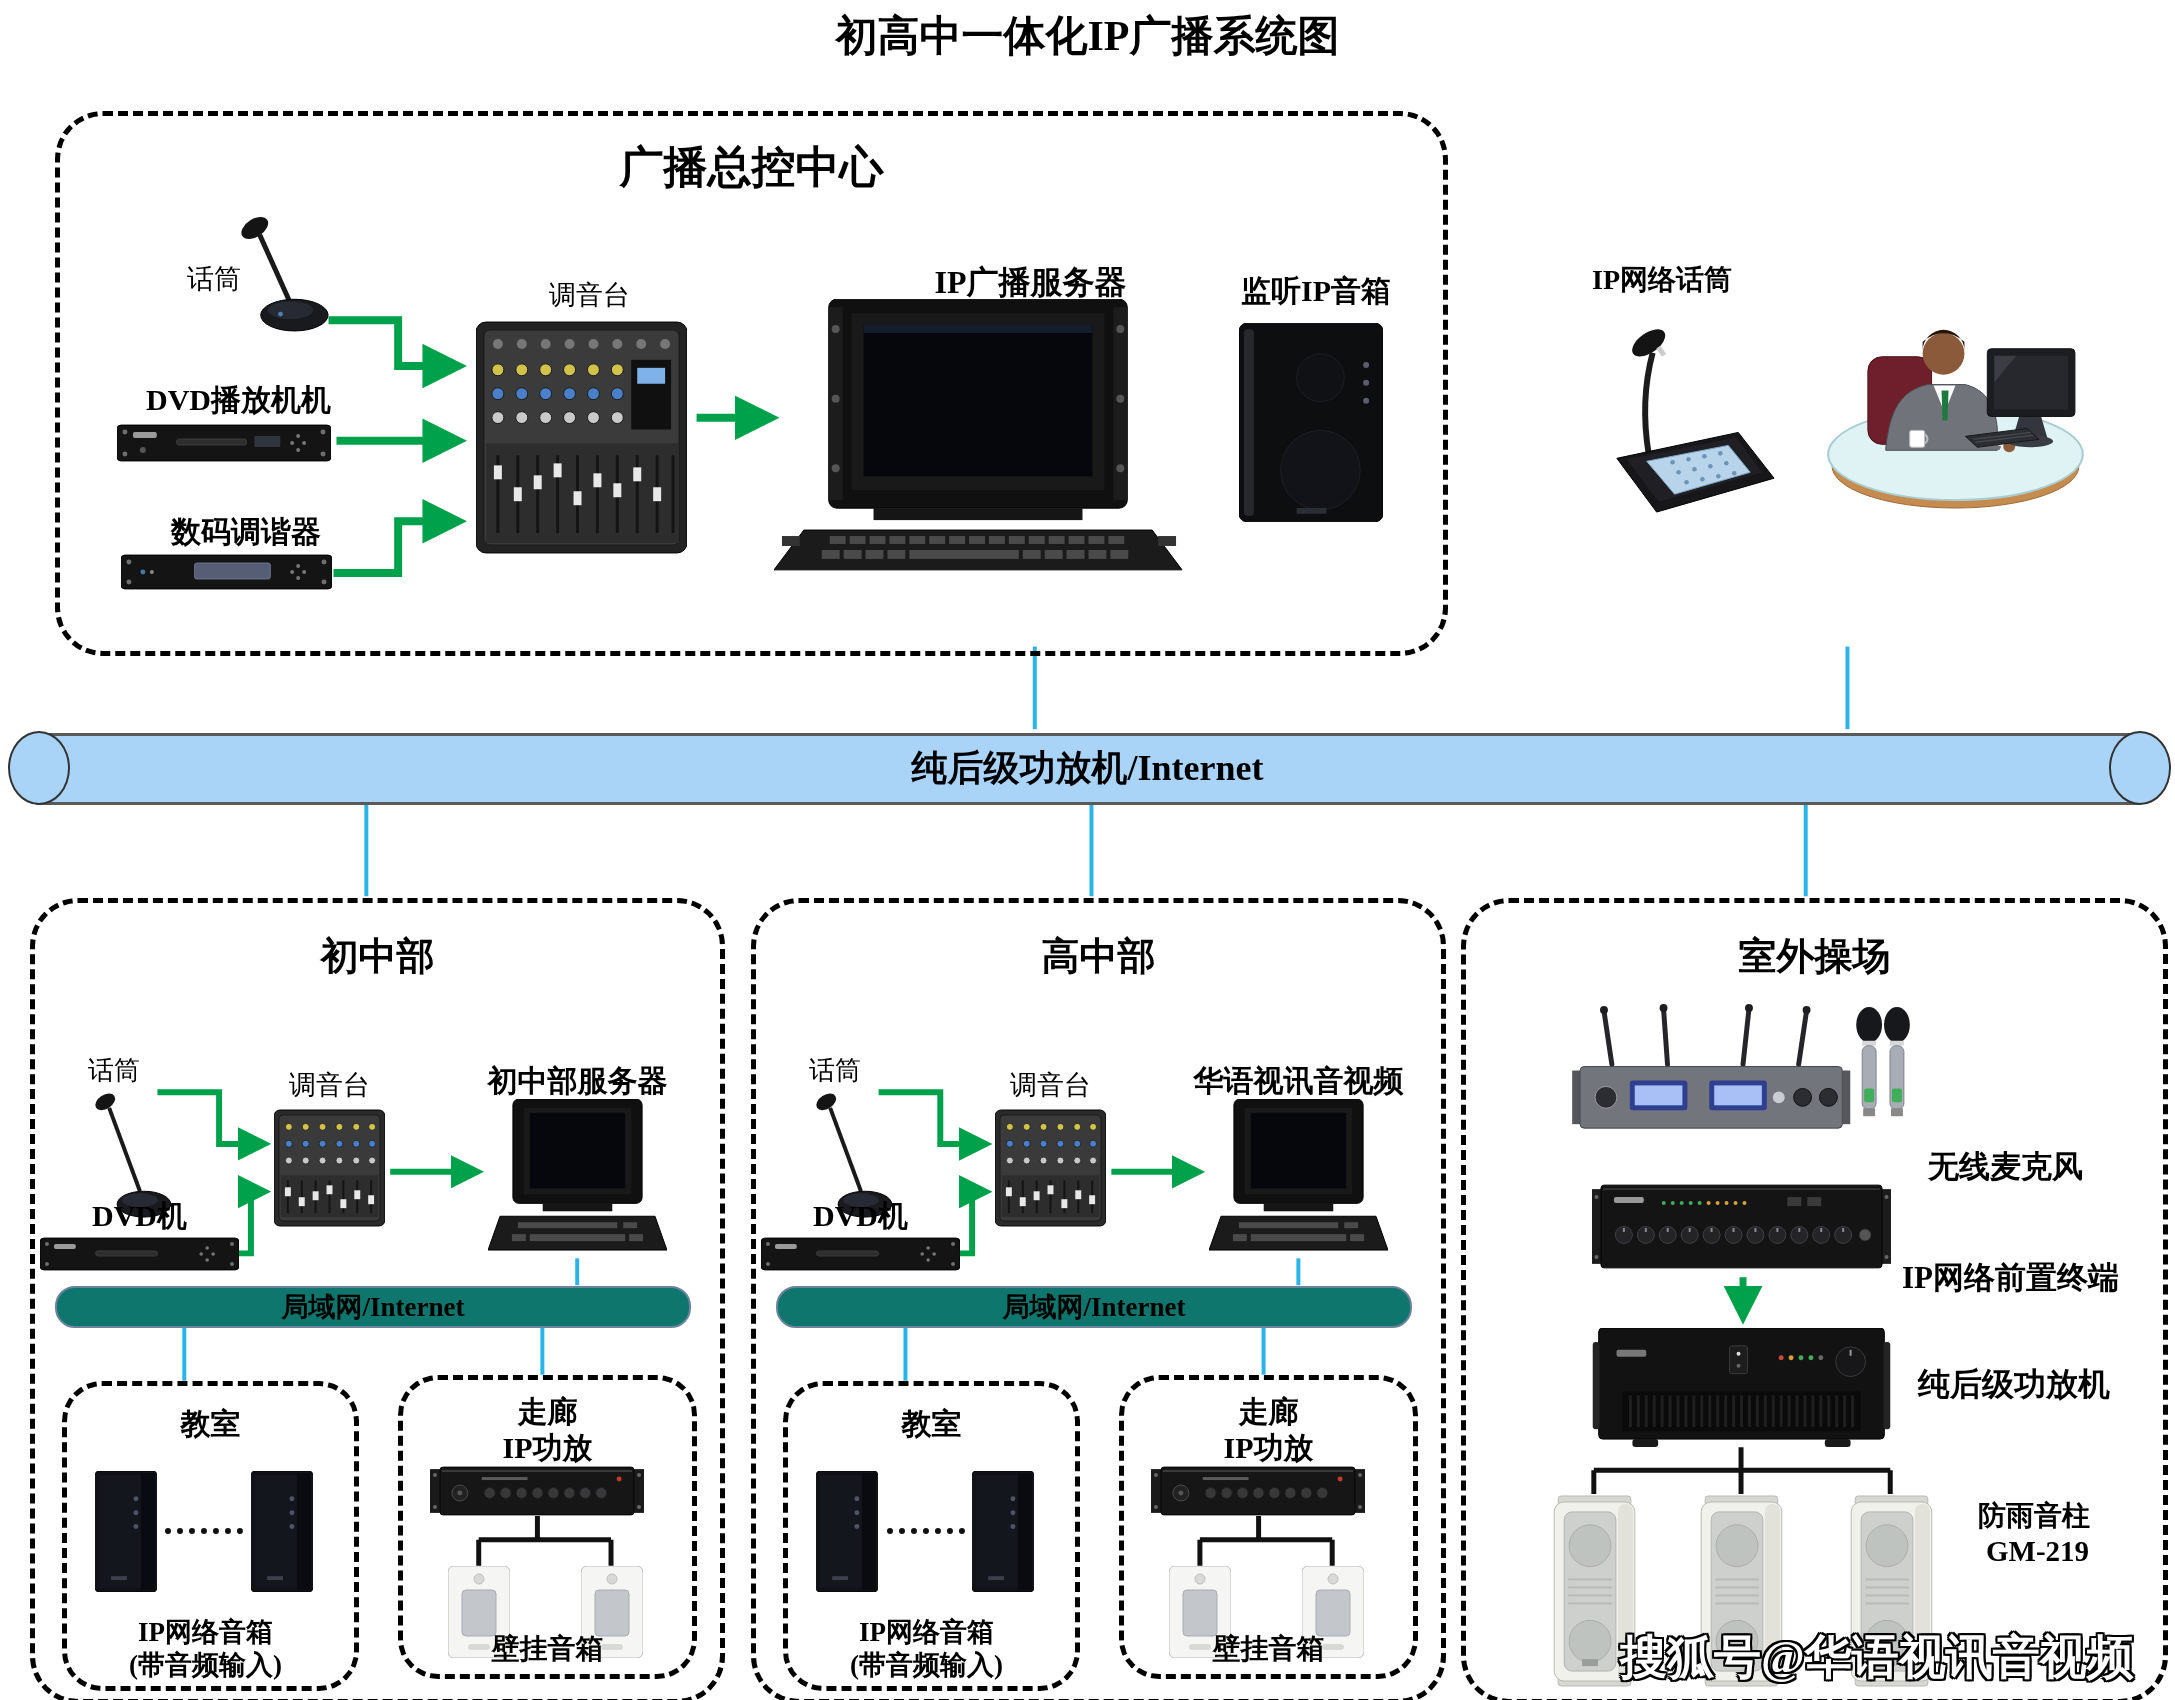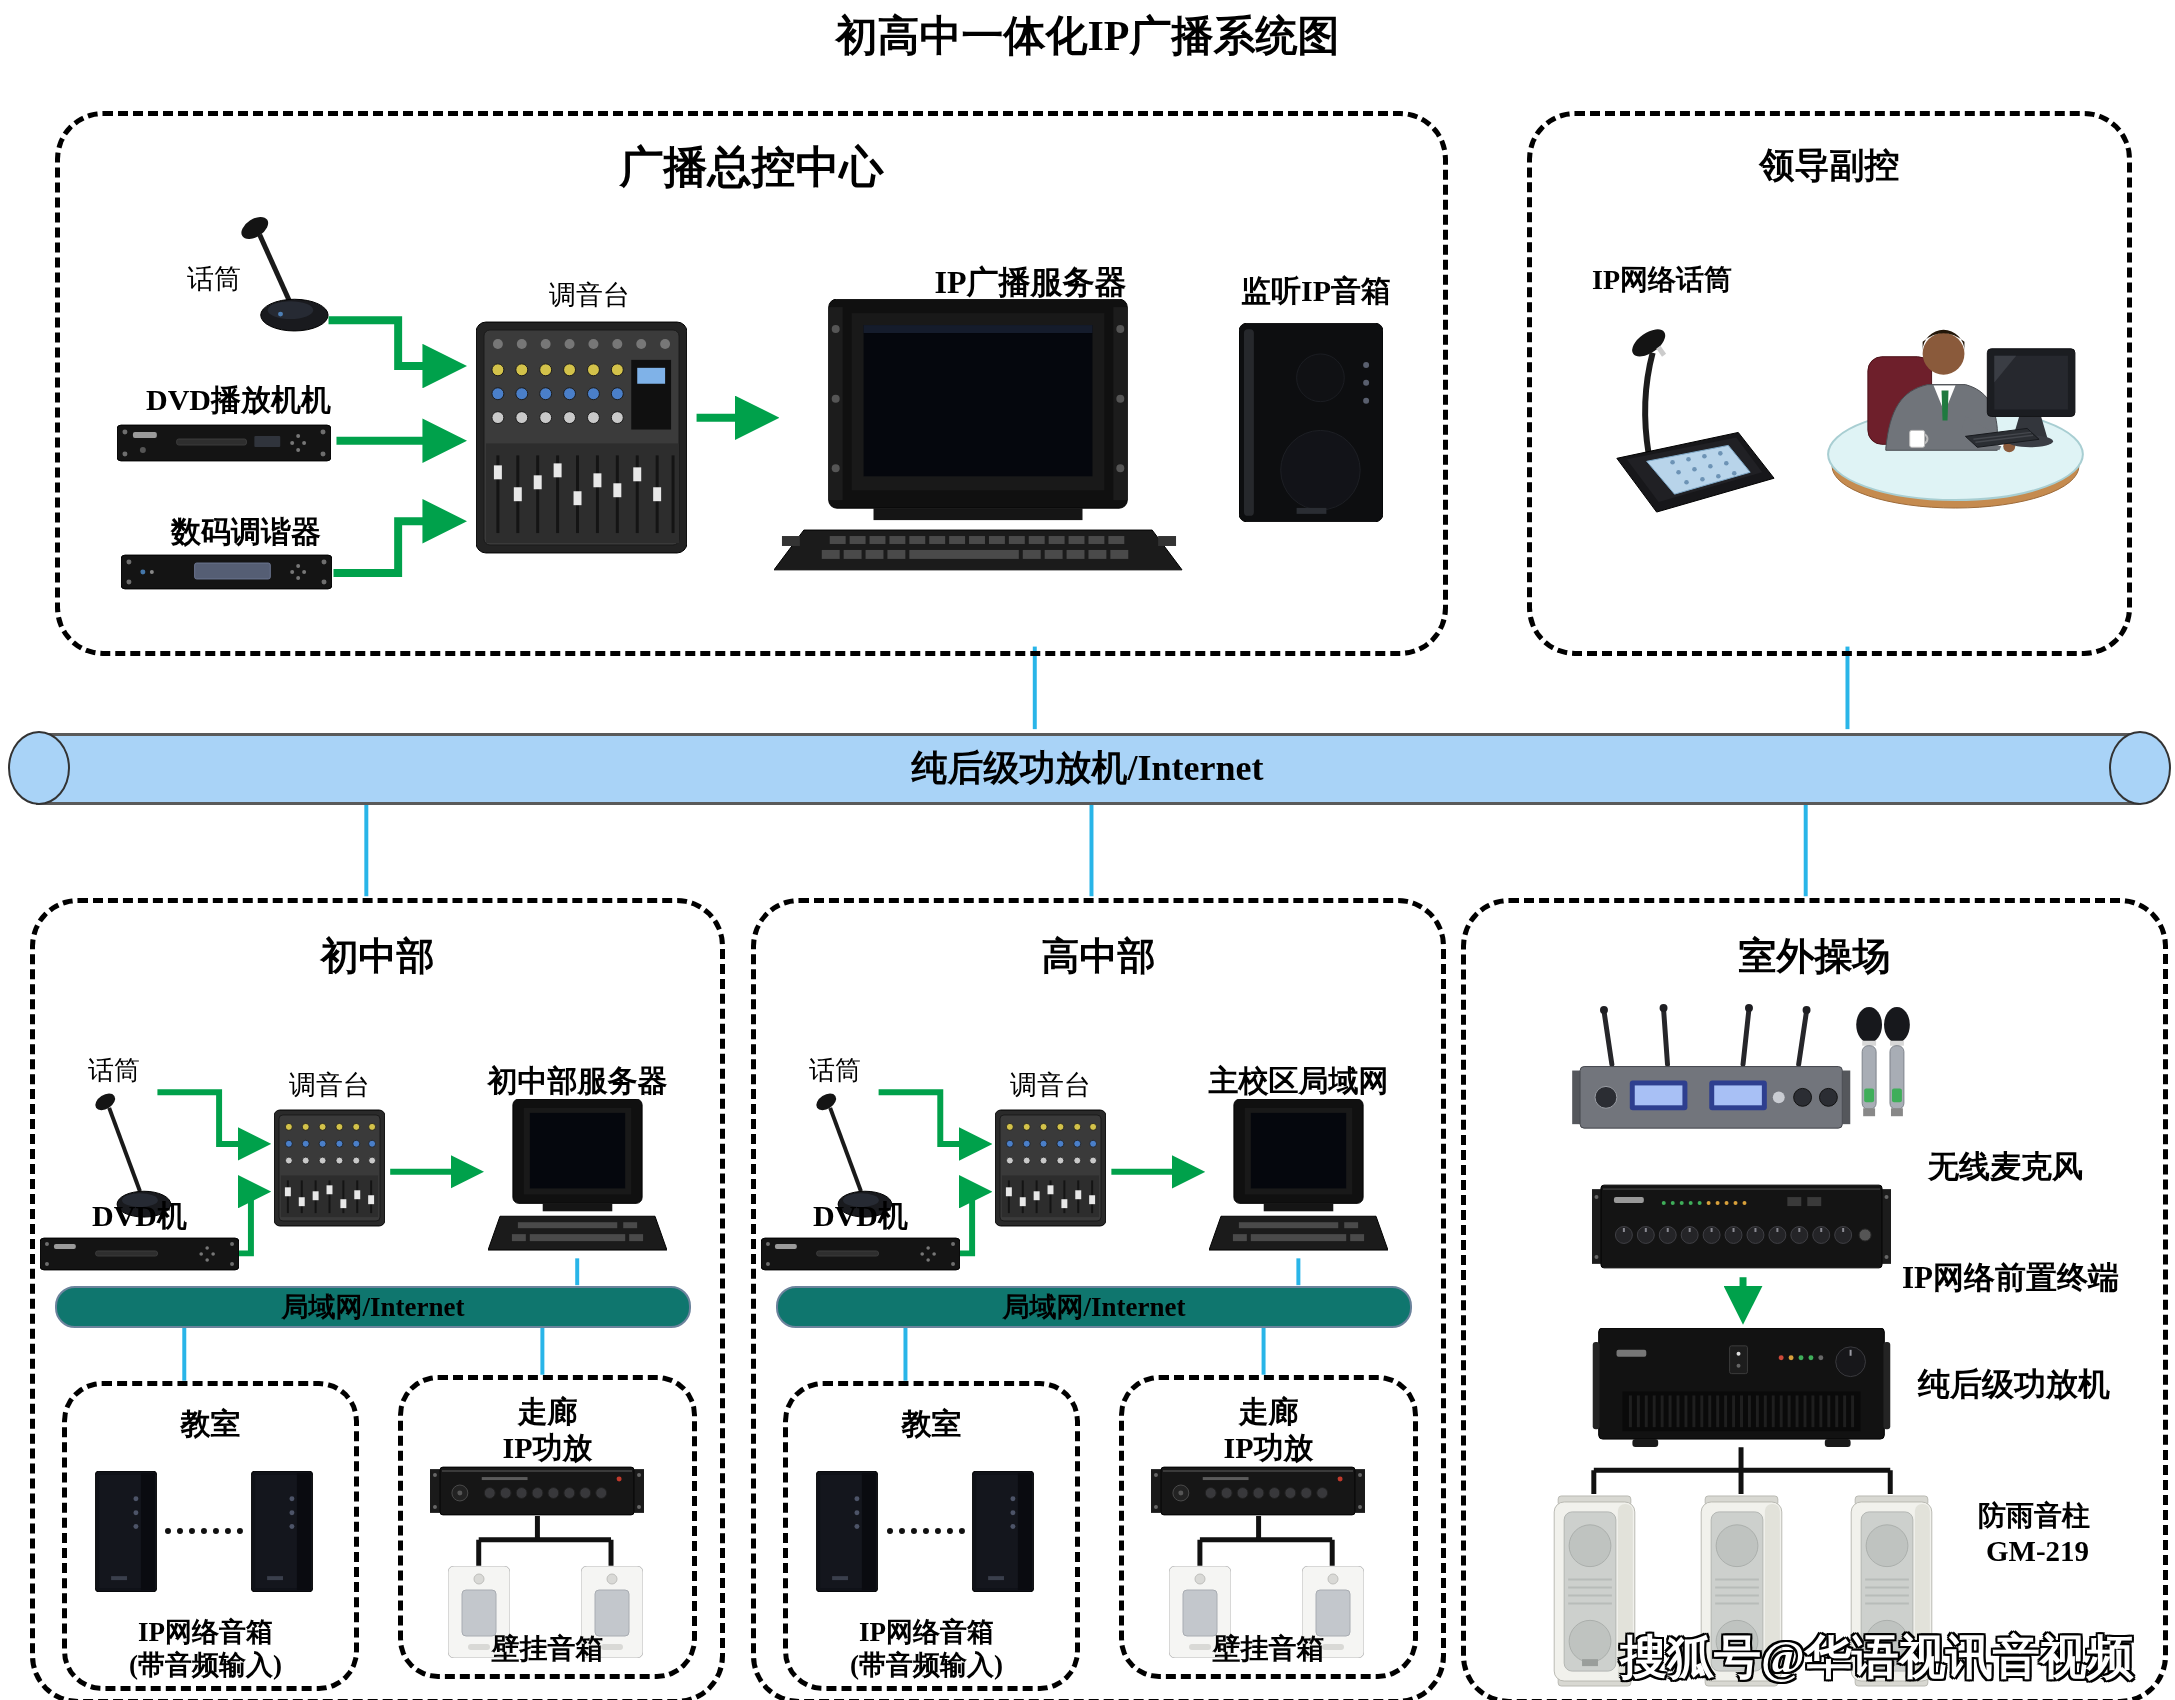--- a/index.html
+++ b/index.html
@@ -246,23 +246,20 @@
       <rect x="5" y="6" width="10" height="188" rx="4" fill="#26282c"></rect>
       <circle cx="82" cy="148" r="40" fill="#121318" stroke="#1d1f24"></circle>
       <circle cx="82" cy="55" r="24" fill="#101114" stroke="#1b1d22"></circle>
       <circle cx="128" cy="42" r="3" fill="#595f6e"></circle>
         <circle cx="128" cy="60" r="3" fill="#595f6e"></circle>
         <circle cx="128" cy="78" r="3" fill="#595f6e"></circle>
       <rect x="58" y="186" width="30" height="6" fill="#2a2d33"></rect>
     </svg>
   </div>
 
-  <div class="box" style="left:1527px;top:111px;width:595px;height:535px;">
-    <div class="hdr" style="top:26px;font-size:35px;">领导副控</div>
-  </div>
   <div class="lbl" style="left:1592px;top:261px;font-size:28px;">IP网络话筒</div>
   <div class="dev" style="left:1587px;top:323px;">
     <svg width="199" height="199" viewBox="0 0 200 200">
       <ellipse cx="62" cy="20" rx="19" ry="10" fill="#141414" transform="rotate(-35 62 20)"></ellipse>
       <rect x="70" y="26" width="10" height="5" fill="#ccc" transform="rotate(55 75 28)"></rect>
       <path d="M66,30 C58,60 56,95 62,132" fill="none" stroke="#1c1c1c" stroke-width="6"></path>
       <polygon points="30,136 152,110 188,156 70,190" fill="#17171a" stroke="#000"></polygon>
       <polygon points="40,137 150,115 176,150 72,180" fill="#202024"></polygon>
       <polygon points="60,139 142,123 164,150 88,172" fill="#b8d4ea" stroke="#7fa8c8"></polygon>
       <g fill="#6d93b5">
@@ -540,21 +537,21 @@
         <rect x="11" y="82" width="6" height="9"></rect>
           <rect x="25" y="92" width="6" height="9"></rect>
           <rect x="39" y="86" width="6" height="9"></rect>
         <rect x="53" y="80" width="6" height="9"></rect>
           <rect x="67" y="94" width="6" height="9"></rect>
           <rect x="81" y="85" width="6" height="9"></rect>
           <rect x="95" y="90" width="6" height="9"></rect>
       </g>
     </svg>
   </div>
-  <div class="lblc" style="left:1179px;top:1061px;width:239px;font-size:30px;">主校区局域网</div>
+  <div class="lblc" style="left:1179px;top:1061px;width:239px;font-size:30px;">华语视讯音视频</div>
   <div class="dev" style="left:1209px;top:1099px;">
     <svg width="179" height="159" viewBox="0 0 180 160">
       <rect x="25" y="0" width="130" height="105" rx="6" fill="#101010" stroke="#000"></rect>
       <rect x="36" y="9" width="108" height="87" fill="#191919"></rect>
       <rect x="42" y="14" width="96" height="76" fill="#05070d"></rect>
       <rect x="55" y="105" width="70" height="8" fill="#151515"></rect>
       <polygon points="12,118 168,118 180,152 0,152" fill="#1b1b1b" stroke="#000"></polygon>
       <g fill="#4a4a4a">
         <rect x="30" y="124" width="100" height="6"></rect>
           <rect x="136" y="124" width="14" height="6"></rect>

